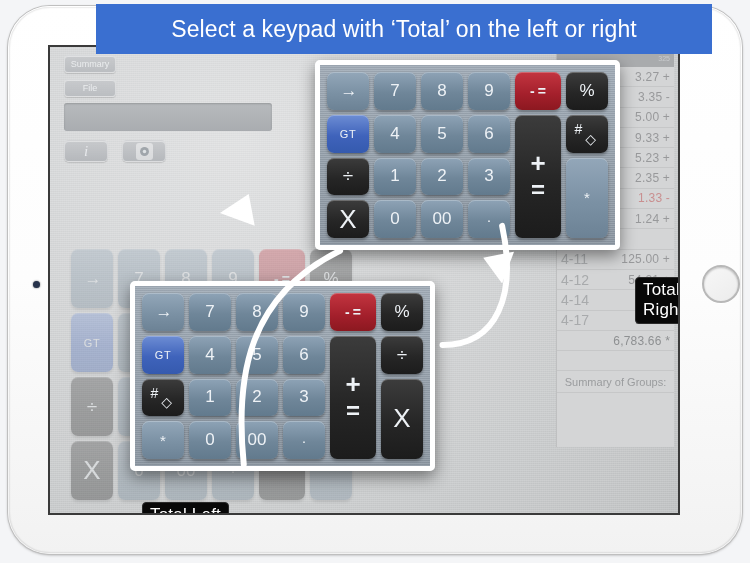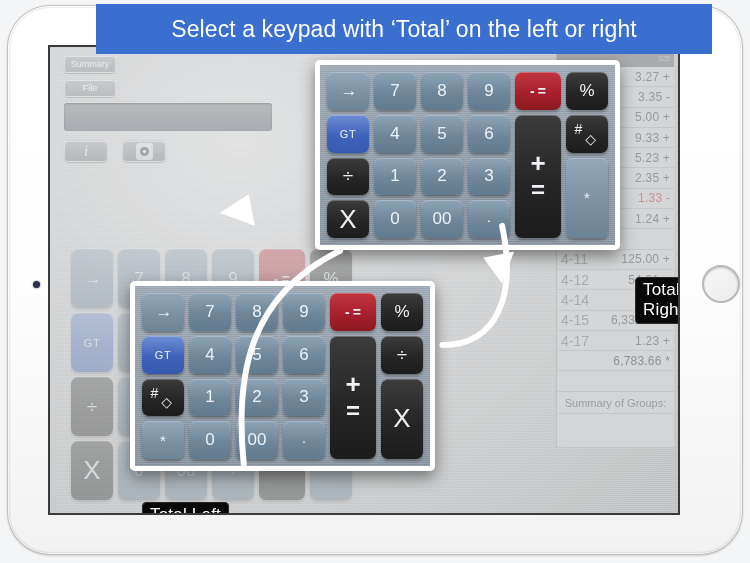--- a/index.html
+++ b/index.html
@@ -336,24 +336,20 @@
           </div>
           <div class="tape-row">
             <span class="lbl">4-12</span>
             <span class="val">54.21 +</span>
           </div>
           <div class="tape-row">
             <span class="lbl">4-14</span>
             <span class="val">3.24 +</span>
           </div>
           <div class="tape-row">
-            <span class="lbl">4-15</span>
-            <span class="val">6,332.00 +</span>
-          </div>
-          <div class="tape-row">
             <span class="lbl">4-17</span>
             <span class="val">1.23 +</span>
           </div>
           <div class="tape-row total">
             <span class="lbl"></span>
             <span class="val">6,783.66 *</span>
           </div>
           <div class="tape-row">
             <span class="lbl"></span>
             <span class="val"></span>

